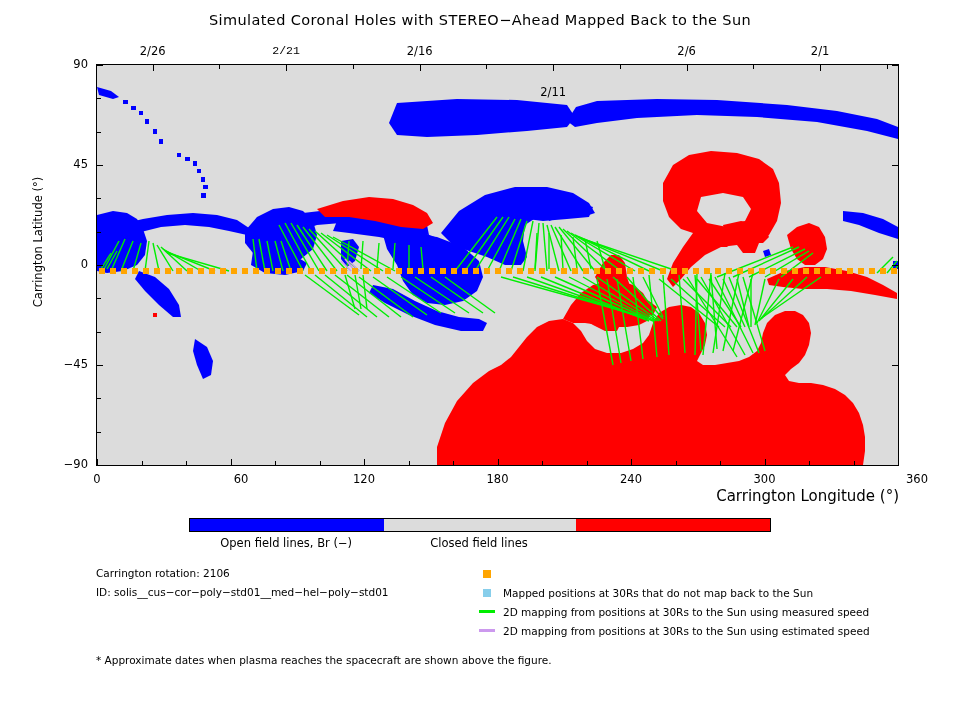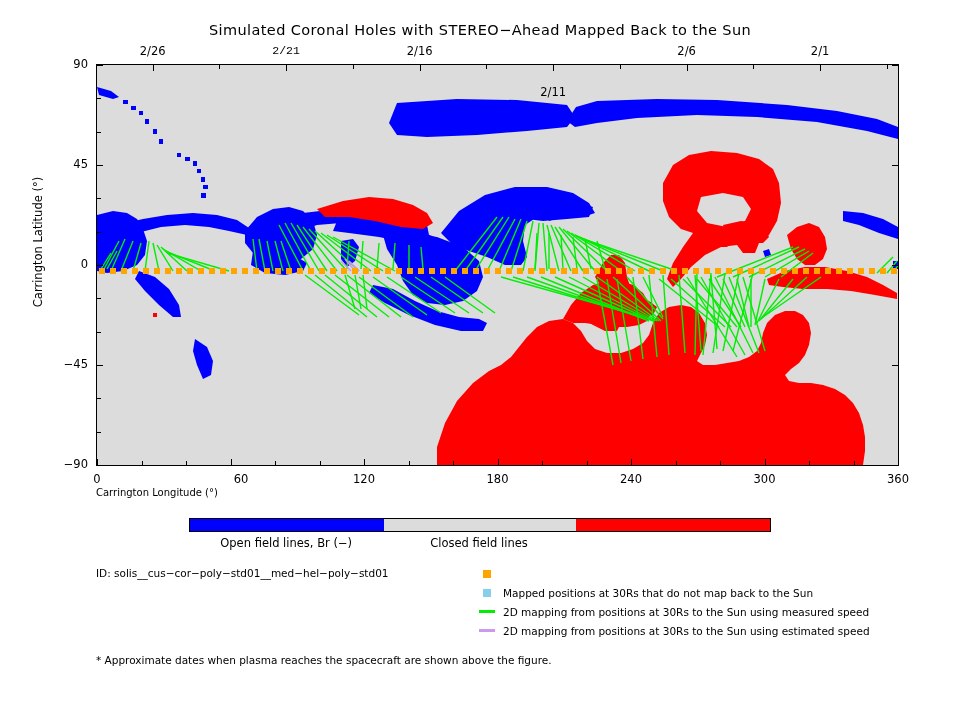--- a/index.html
+++ b/index.html
@@ -2,21 +2,21 @@
 <html><head>
 <meta charset="utf-8">
 <style>
   html,body{margin:0;padding:0;background:#fff;}
   body{width:960px;height:720px;position:relative;overflow:hidden;
        font-family:"DejaVu Sans",sans-serif;color:#000;}
 
   .abs{position:absolute;}
 
   
-  #title{left:0;top:22px;width:960px;text-align:center;font-size:14.5px;
+  #title{left:0;top:12px;width:960px;text-align:center;font-size:14.5px;
           letter-spacing:.4px;white-space:nowrap;}
 
   
   #plot{left:96px;top:64px;width:803px;height:402px;
         background:#dcdcdc;border:1px solid #000;box-sizing:border-box;}
   #canvasWrap{position:absolute;left:0;top:0;width:801px;height:400px;overflow:hidden;}
   #fig{display:block;}
 
   
   .tick{position:absolute;background:#000;}
@@ -24,21 +24,21 @@
   .tickbm{width:1px;height:4px;}     
   .tickt{width:1px;height:6px;}      
   .ticktm{width:1px;height:4px;}     
   .tickl{height:1px;width:6px;}      
   .tickr{height:1px;width:6px;}      
 
   .xlab{position:absolute;font-size:11.5px;text-align:center;width:60px;}
   .tlab{position:absolute;font-size:11.5px;text-align:center;width:60px;}
   .ylab{position:absolute;font-size:11.5px;text-align:right;width:40px;}
 
-  #xtitle{left:96px;top:487px;width:803px;text-align:left;font-size:10px;}
+  #xtitle{left:96px;top:487px;width:803px;text-align:right;font-size:15px;}
   #ytitle{left:-62px;top:235px;width:200px;text-align:center;font-size:11.5px;
           transform:rotate(-90deg);transform-origin:center;}
 
   
   #cbarFrame{left:189px;top:518px;width:582px;height:14px;
              border:1px solid #000;box-sizing:border-box;display:flex;}
   .cbseg{height:100%;}
   #cbarLabels{left:189px;top:536px;width:582px;height:16px;}
   .cblab{position:absolute;font-size:11.5px;text-align:center;white-space:nowrap;}
 
@@ -407,21 +407,21 @@
     <div class="xlab" style="left: 211px; top: 472px;">60</div>
     <div class="tick tickb" style="left: 364px; top: 459px;"></div>
     <div class="xlab" style="left: 334px; top: 472px;">120</div>
     <div class="tick tickb" style="left: 497.5px; top: 459px;"></div>
     <div class="xlab" style="left: 467.5px; top: 472px;">180</div>
     <div class="tick tickb" style="left: 631px; top: 459px;"></div>
     <div class="xlab" style="left: 601px; top: 472px;">240</div>
     <div class="tick tickb" style="left: 764.5px; top: 459px;"></div>
     <div class="xlab" style="left: 734.5px; top: 472px;">300</div>
     <div class="tick tickb" style="left: 898px; top: 459px;"></div>
-    <div class="xlab" style="left: 868px; top: 472px;">360</div>
+    <div class="xlab" style="left: 868px; top: 472px; text-align: right;">360</div>
     <div class="tick tickbm" style="left: 141.5px; top: 461px;"></div>
     <div class="tick tickbm" style="left: 186px; top: 461px;"></div>
     <div class="tick tickbm" style="left: 275px; top: 461px;"></div>
     <div class="tick tickbm" style="left: 319.5px; top: 461px;"></div>
     <div class="tick tickbm" style="left: 408.5px; top: 461px;"></div>
     <div class="tick tickbm" style="left: 453px; top: 461px;"></div>
     <div class="tick tickbm" style="left: 542px; top: 461px;"></div>
     <div class="tick tickbm" style="left: 586.5px; top: 461px;"></div>
     <div class="tick tickbm" style="left: 675.5px; top: 461px;"></div>
     <div class="tick tickbm" style="left: 720px; top: 461px;"></div>
@@ -477,20 +477,21 @@
     <div class="cbseg" style="background: rgb(0, 0, 255); flex: 0.335 1 0%;"></div>
     <div class="cbseg" style="background: rgb(220, 220, 220); flex: 0.33 1 0%;"></div>
     <div class="cbseg" style="background: rgb(255, 0, 0); flex: 0.335 1 0%;"></div>
   </div>
 <div class="abs" id="cbarLabels">
     <div class="cblab" style="left: 180px; width: 220px;">Closed field lines</div>
     <div class="cblab" style="left: -12.85px; width: 220px;">Open field lines, Br (−)</div>
   </div>
 
 <div class="abs" id="infoLeft">
+  <div>Carrington rotation: 2106</div>
   <div>ID: solis__cus−cor−poly−std01__med−hel−poly−std01</div>
 </div>
 
 <div class="abs" id="legendRight">
     <div class="lgRow">
       <span class="swSq" style="background: rgb(255, 165, 0);"></span>
     </div>
     <div class="lgRow">
       <span class="swSq" style="background: rgb(135, 206, 235);"></span>
       <span class="lgTxt">Mapped positions at 30Rs that do not map back to the Sun</span>

